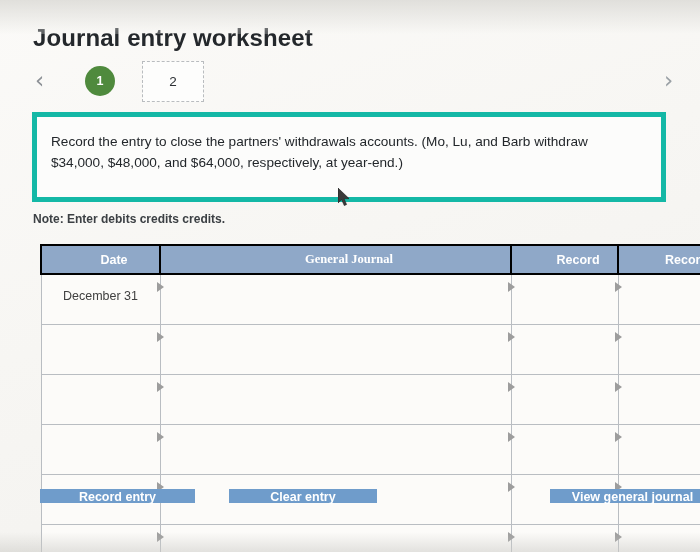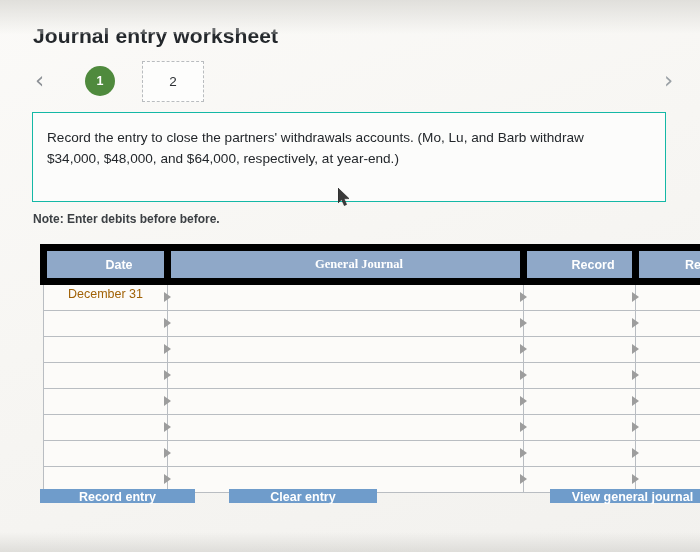--- a/index.html
+++ b/index.html
@@ -39,21 +39,21 @@
     position: absolute;
     left: 0; top: 0;
     width: 700px;
     height: 552px;
   }
 
   .title {
     position: absolute;
     left: 33px;
     top: 24px;
-    font-size: 21px;
+    font-size: 24px;
     font-weight: bold;
     color: #24282c;
     letter-spacing: 0.1px;
     text-align: right;
   }
 
   
   .stepnav {
     position: absolute;
     left: 30px;
@@ -103,21 +103,21 @@
     justify-content: center;
   }
 
   
   .instruction {
     position: absolute;
     left: 32px;
     top: 112px;
     width: 634px;
     height: 90px;
-    border: 1px solid #14b8a6;
+    border: 5px solid #14b8a6;
     background: #fcfcfb;
     box-sizing: border-box;
   }
   .instruction p {
     margin: 0;
     position: absolute;
     left: 14px;
     top: 14px;
     width: 560px;
     font-size: 13.6px;
@@ -154,31 +154,31 @@
     border-collapse: collapse;
     width: 567px;
     table-layout: fixed;
   }
   table.journal th {
     background: #8fa8c8;
     color: #ffffff;
     font-size: 12.5px;
     font-weight: bold;
     height: 25px;
-    border: 7px solid #000000;
+    border: 2px solid #000000;
     text-align: center;
     padding-left: 28px;
   }
   table.journal td {
     border: 1px solid #b9bdc2;
     height: 25px;
     background: #fcfbf9;
     font-size: 12.5px;
-    color: #a16207;
-    padding: 0 4px;
+    color: #404040;
+    padding: 12px 4px;
     vertical-align: top;
     position: relative;
   }
   td.c-date { width: 88px; text-align: center; }
   td.c-acct { width: 320px; }
   td.c-debit { width: 76px; }
   td.c-credit { width: 79px; }
   th.h-date { width: 88px; }
   th.h-acct { width: 320px; font-family: Liberation Serif, serif; }
   th.h-debit { width: 76px; }
@@ -251,21 +251,21 @@
   </div>
 
   <div class="instruction">
     <p>Record the entry to close the partners' withdrawals accounts. (Mo, Lu, and Barb withdraw $34,000, $48,000, and $64,000, respectively, at year-end.)</p>
   </div>
 
   <svg class="cursor" viewBox="0 0 13 19">
     <polygon points="0,0 0,15 3.6,11.6 6.3,17.6 8.6,16.5 6,10.8 11,10.6" fill="#3a3a3a" stroke="#1d1d1d" stroke-width="0.6"></polygon>
   </svg>
 
-  <div class="note">Note: Enter debits before before.</div>
+  <div class="note">Note: Enter debits credits credits.</div>
 
   <div class="table-wrap">
     <table class="journal">
       <thead>
         <tr>
           <th class="h-date">Date</th>
           <th class="h-acct">General Journal</th>
           <th class="h-debit">Record</th>
           <th class="h-credit">Record</th>
         </tr>

